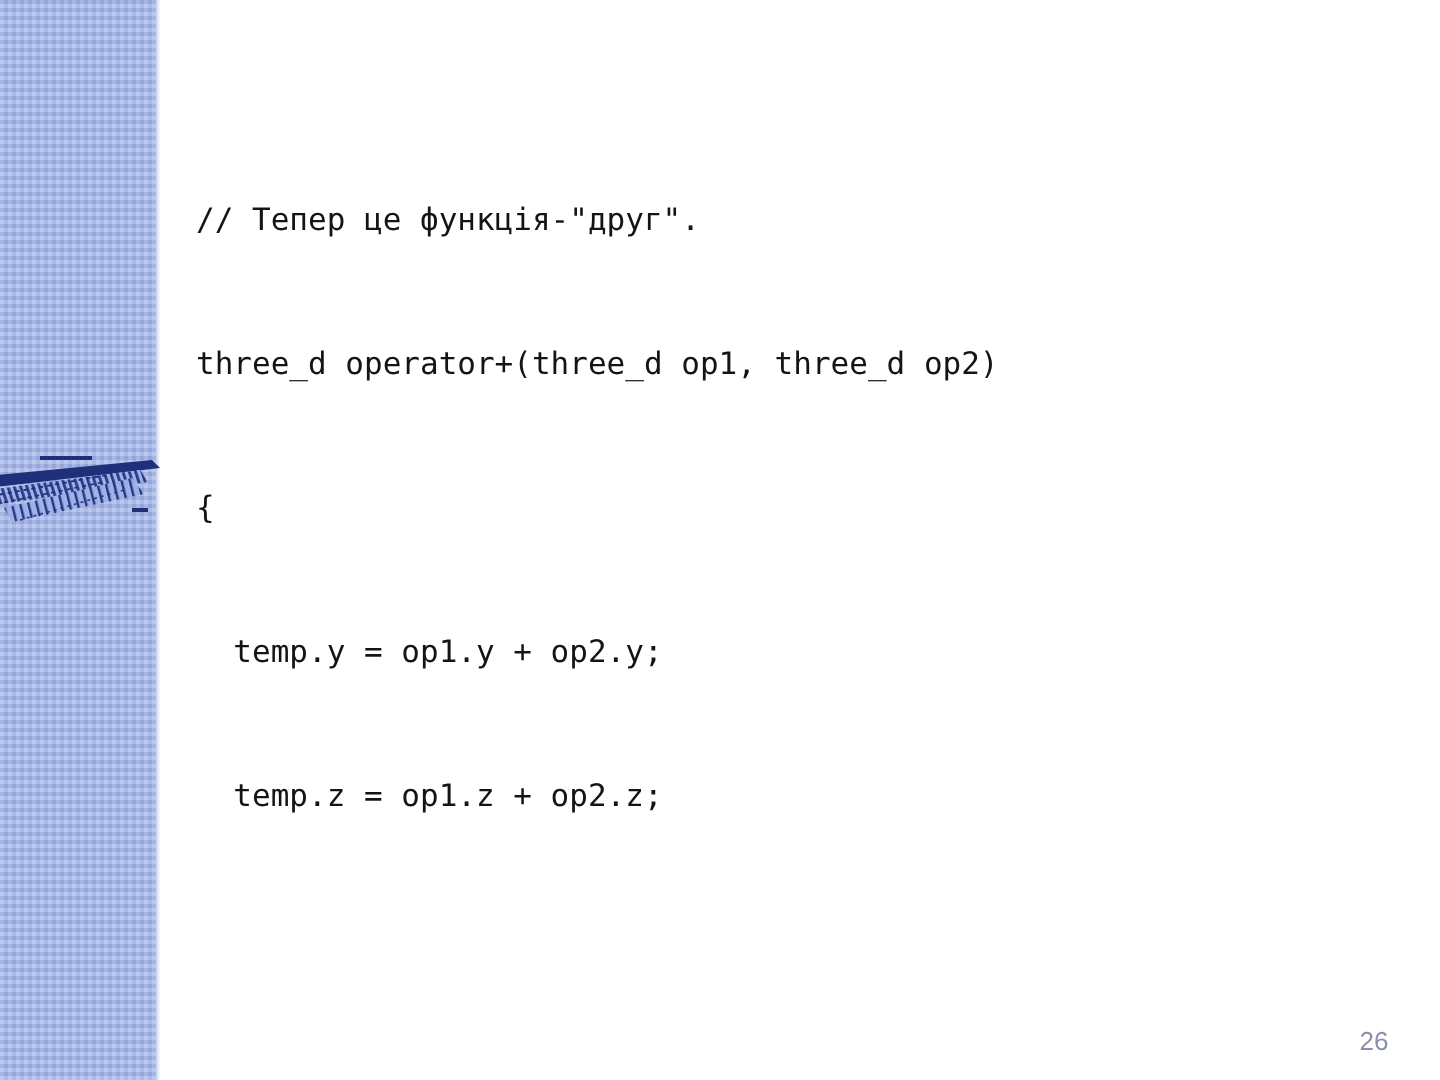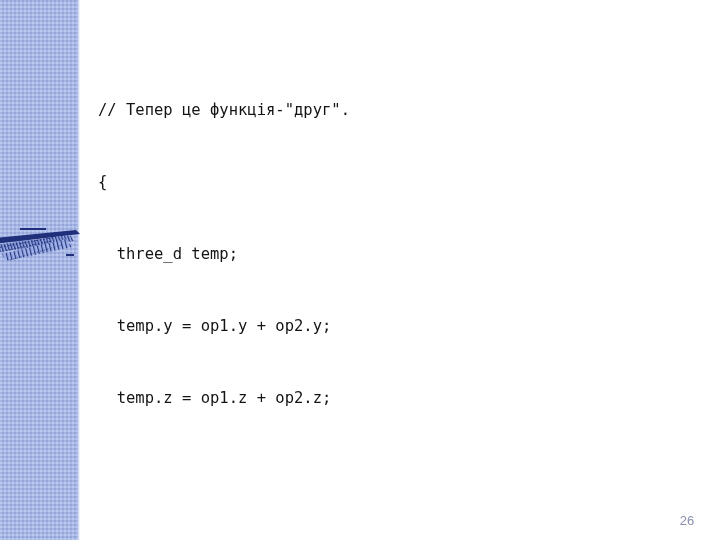--- a/index.html
+++ b/index.html
@@ -112,22 +112,22 @@
     <path d="M -2 38 L 52 27" stroke="#1f2f7a" stroke-width="0.8" stroke-dasharray="2 2" fill="none"></path>
     <path d="M 10 46 L 62 31" stroke="#2a3a86" stroke-width="0.8" stroke-dasharray="1.5 2" fill="none"></path>
     <rect x="66" y="40" width="8" height="2" fill="#1f2f7a"></rect>
     <rect x="20" y="14" width="26" height="2" fill="#1f2f7a"></rect>
   </svg>
 
   <div id="content">
 
     <div class="code-block">
       <div class="code-line">// Тепер це функція-"друг".</div>
+      <div class="code-line">three_d operator+(three_d op1, three_d op2)</div>
       <div class="code-line">{</div>
-      <div class="code-line">  three_d temp;</div>
       <div class="code-line">  temp.y = op1.y + op2.y;</div>
       <div class="code-line">  temp.z = op1.z + op2.z;</div>
       
       
     </div>
 
   </div>
 
   <div id="page-number">26</div>
 

